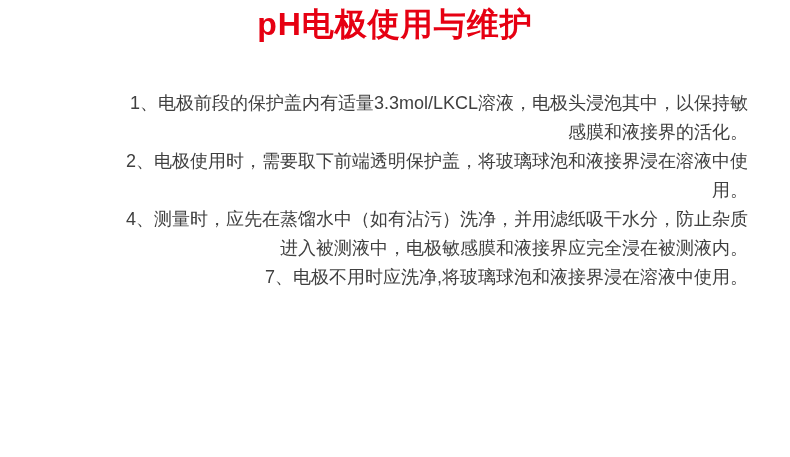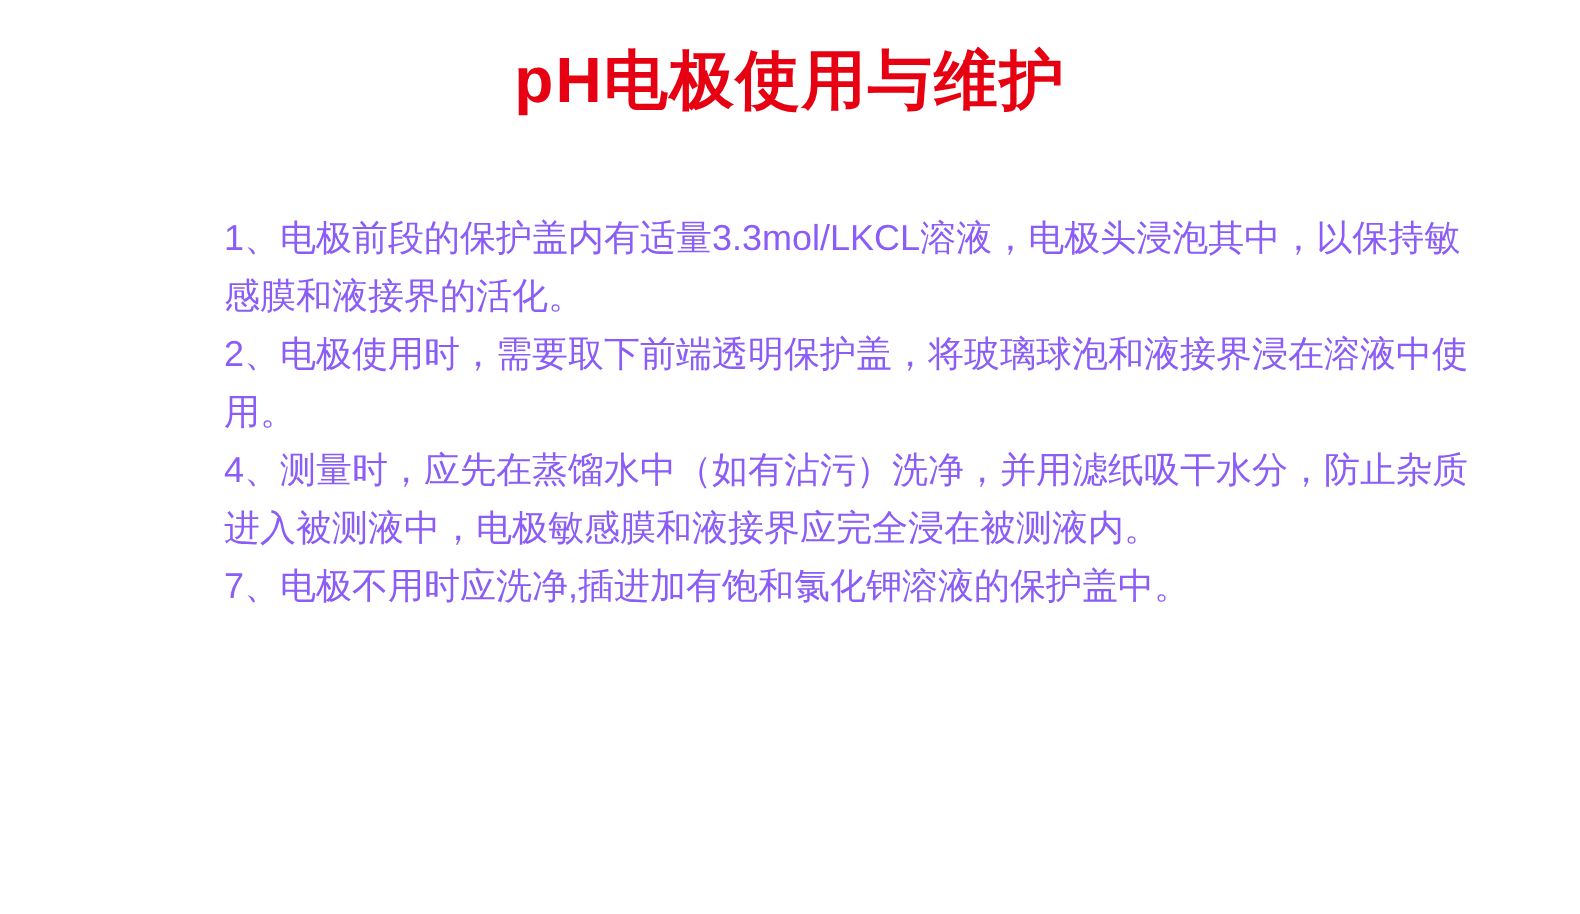--- a/index.html
+++ b/index.html
@@ -14,39 +14,39 @@
     font-family: "Liberation Sans", "DejaVu Sans", sans-serif;
   }
   .doc-page {
     width: 790px;
     height: 457px;
     background: #ffffff;
     position: relative;
   }
   .doc-title {
     margin: 0;
-    padding-top: 21px;
+    padding-top: 5px;
     text-align: center;
     font-size: 32px;
     line-height: 38px;
     font-weight: 700;
     color: #e60012;
     letter-spacing: 1px;
   }
   .doc-content {
     margin: 46px 0 0 112px;
     width: 636px;
   }
   .doc-item {
     margin: 0;
     font-size: 18px;
     line-height: 29px;
     font-weight: 400;
-    color: #8b5cf6;
-    text-align: left;
+    color: #404040;
+    text-align: right;
     word-break: break-word;
   }
   .doc-item .item-number {
     white-space: nowrap;
   }
 </style>
 </head>
 <body>
 
 <div class="doc-page">
@@ -57,16 +57,16 @@
 
     <p class="doc-item"><span class="item-number">1、</span><span>电极前段的保护盖内有适量3.3mol/LKCL溶液，电极头浸泡其中，以保持敏感膜和液接界的活化。</span></p>
 
     <p class="doc-item"><span class="item-number">2、</span><span>电极使用时，需要取下前端透明保护盖，将玻璃球泡和液接界浸在溶液中使用。</span></p>
 
 
     <p class="doc-item"><span class="item-number">4、</span><span>测量时，应先在蒸馏水中（如有沾污）洗净，并用滤纸吸干水分，防止杂质进入被测液中，电极敏感膜和液接界应完全浸在被测液内。</span></p>
 
 
 
-    <p class="doc-item"><span class="item-number">7、</span><span>电极不用时应洗净,插进加有饱和氯化钾溶液的保护盖中。</span></p>
+    <p class="doc-item"><span class="item-number">7、</span><span>电极不用时应洗净,将玻璃球泡和液接界浸在溶液中使用。</span></p>
 
   </div>
 </div>
 
 </body></html>

